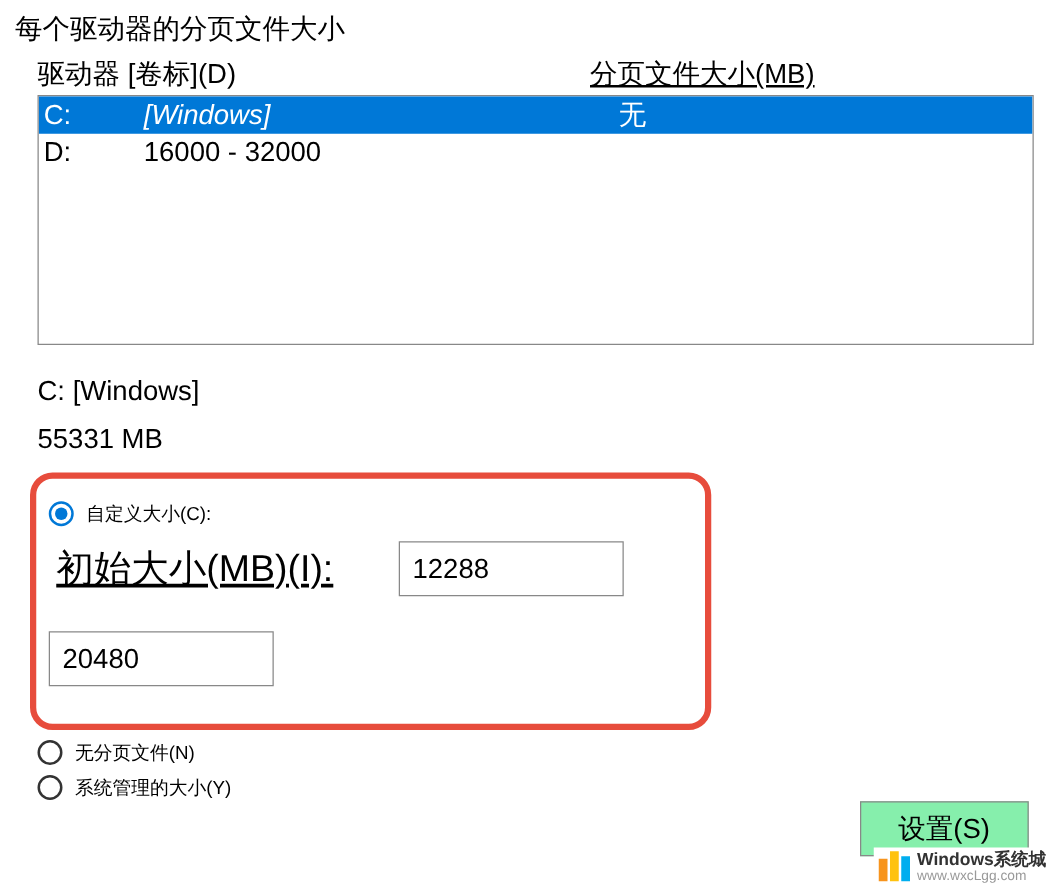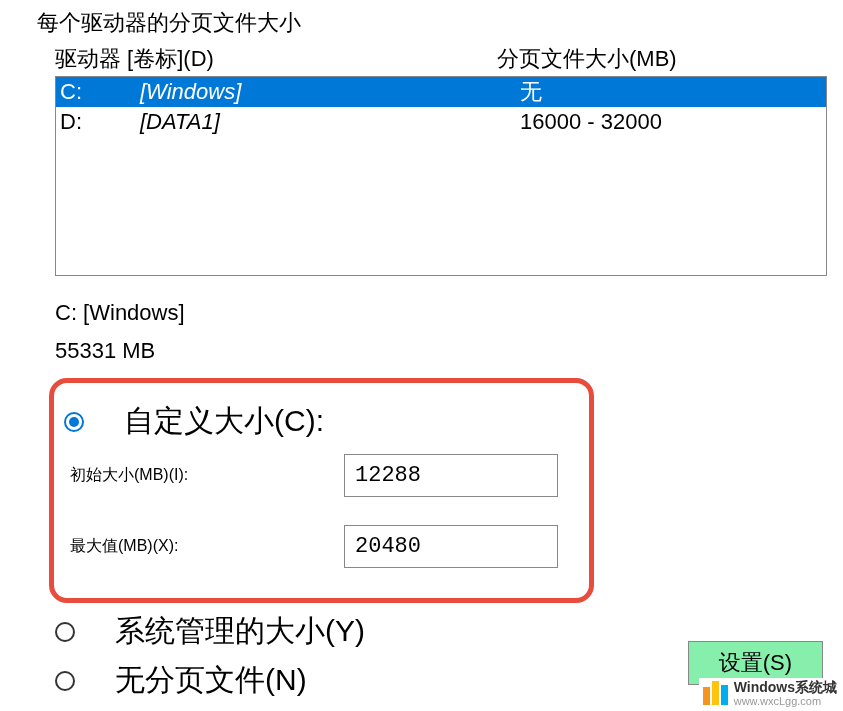--- a/index.html
+++ b/index.html
@@ -12,40 +12,40 @@
       font-size: 22px;
       color: #000;
       background: #fff;
       width: 843px;
       height: 711px;
       position: relative;
       overflow: hidden;
     }
     .container {
       padding: 8px 16px 0 12px;
-      margin-left: 25px;
     }
     .section-title {
       font-size: 22px;
       margin-bottom: 6px;
     }
     .indent {
       padding-left: 18px;
     }
     .header-row {
       display: flex;
       font-size: 22px;
       margin-bottom: 2px;
       gap: 42px;
     }
     .header-drive {
       width: 400px;
     }
     .header-size {
       flex: 1;
+      text-decoration: underline;
     }
     .drive-list {
       border: 1px solid #888;
       background: #fff;
       height: 200px;
       overflow: auto;
     }
     .drive-row {
       display: flex;
       font-size: 22px;
@@ -85,23 +85,22 @@
       border: 5px solid #e74c3c;
       border-radius: 18px;
       padding: 10px 10px 30px 10px;
       margin-top: 8px;
       margin-left: -6px;
       width: 545px;
     }
     .radio-row {
       display: flex;
       align-items: center;
-      font-size: 30px;
+      font-size: 15px;
       margin: 8px 0;
-      gap: 30px;
     }
     .radio-circle {
       width: 20px;
       height: 20px;
       border: 2px solid #333;
       border-radius: 50%;
       margin-right: 10px;
       display: inline-flex;
       align-items: center;
       justify-content: center;
@@ -117,29 +116,30 @@
       background: #0078d7;
       border-radius: 50%;
     }
     .input-row {
       display: flex;
       align-items: center;
       margin: 12px 0 0 0;
     }
     .input-label {
       width: 280px;
-      font-size: 16px;
+      font-size: 30px;
       padding-left: 6px;
+      text-decoration: underline;
     }
     .text-input {
       border: 1px solid #888;
       font-size: 22px;
       padding: 8px 10px;
-      width: 214px;
-      font-family: Liberation Mono, monospace;
+      width: 180px;
+      font-family: Liberation Sans, sans-serif;
     }
     .below-radios {
       margin-top: 8px;
     }
     .set-button {
       position: absolute;
       right: 20px;
       bottom: 26px;
       border: 1px solid #888;
       background: #86efac;
@@ -195,21 +195,20 @@
       <div class="header-size">分页文件大小(MB)</div>
     </div>
     <div class="drive-list">
       <div class="drive-row selected">
         <div class="drive-letter">C:</div>
         <div class="drive-label">[Windows]</div>
         <div class="drive-size">无</div>
       </div>
       <div class="drive-row">
         <div class="drive-letter">D:</div>
-        <div class="drive-label">[DATA1]</div>
         <div class="drive-size">16000 - 32000</div>
       </div>
     </div>
 
     <div class="info-block">
       <div class="info-row">
         <div class="info-value">C:  [Windows]</div>
       </div>
       <div class="info-row">
         <div class="info-value">55331 MB</div>
@@ -219,33 +218,32 @@
     <div class="highlight-box">
       <div class="radio-row">
         <span class="radio-circle checked"></span>
         <span>自定义大小(C):</span>
       </div>
       <div class="input-row">
         <div class="input-label">初始大小(MB)(I):</div>
         <input class="text-input" type="text" value="12288" style="">
       </div>
       <div class="input-row" style="margin-top:28px;">
-        <div class="input-label">最大值(MB)(X):</div>
         <input class="text-input" type="text" value="20480" style="">
       </div>
     </div>
 
     <div class="below-radios">
       <div class="radio-row">
         <span class="radio-circle"></span>
-        <span>系统管理的大小(Y)</span>
+        <span>无分页文件(N)</span>
       </div>
       <div class="radio-row">
         <span class="radio-circle"></span>
-        <span>无分页文件(N)</span>
+        <span>系统管理的大小(Y)</span>
       </div>
     </div>
   </div>
 </div>
 
 <button class="set-button">设置(S)</button>
 
 <div class="watermark">
   <div class="watermark-logo">
     <div class="bar orange"></div>

